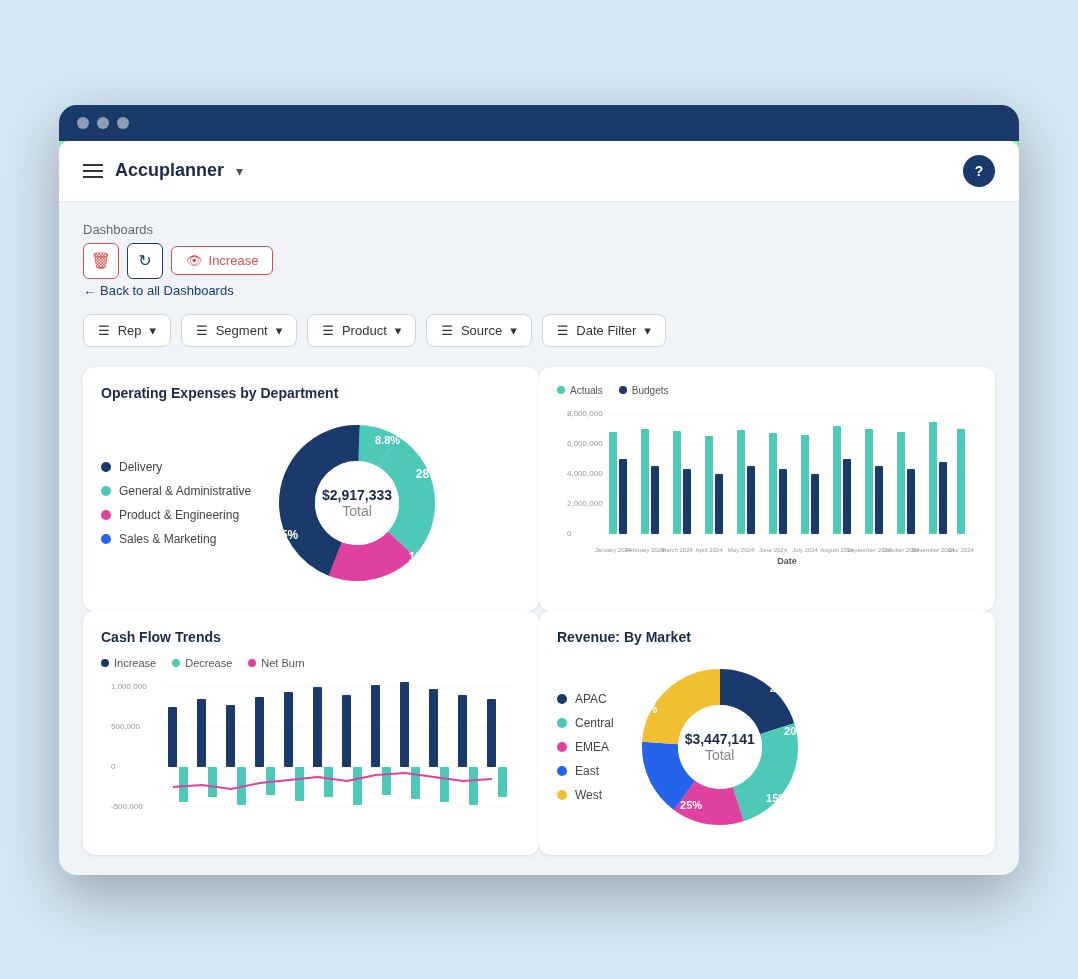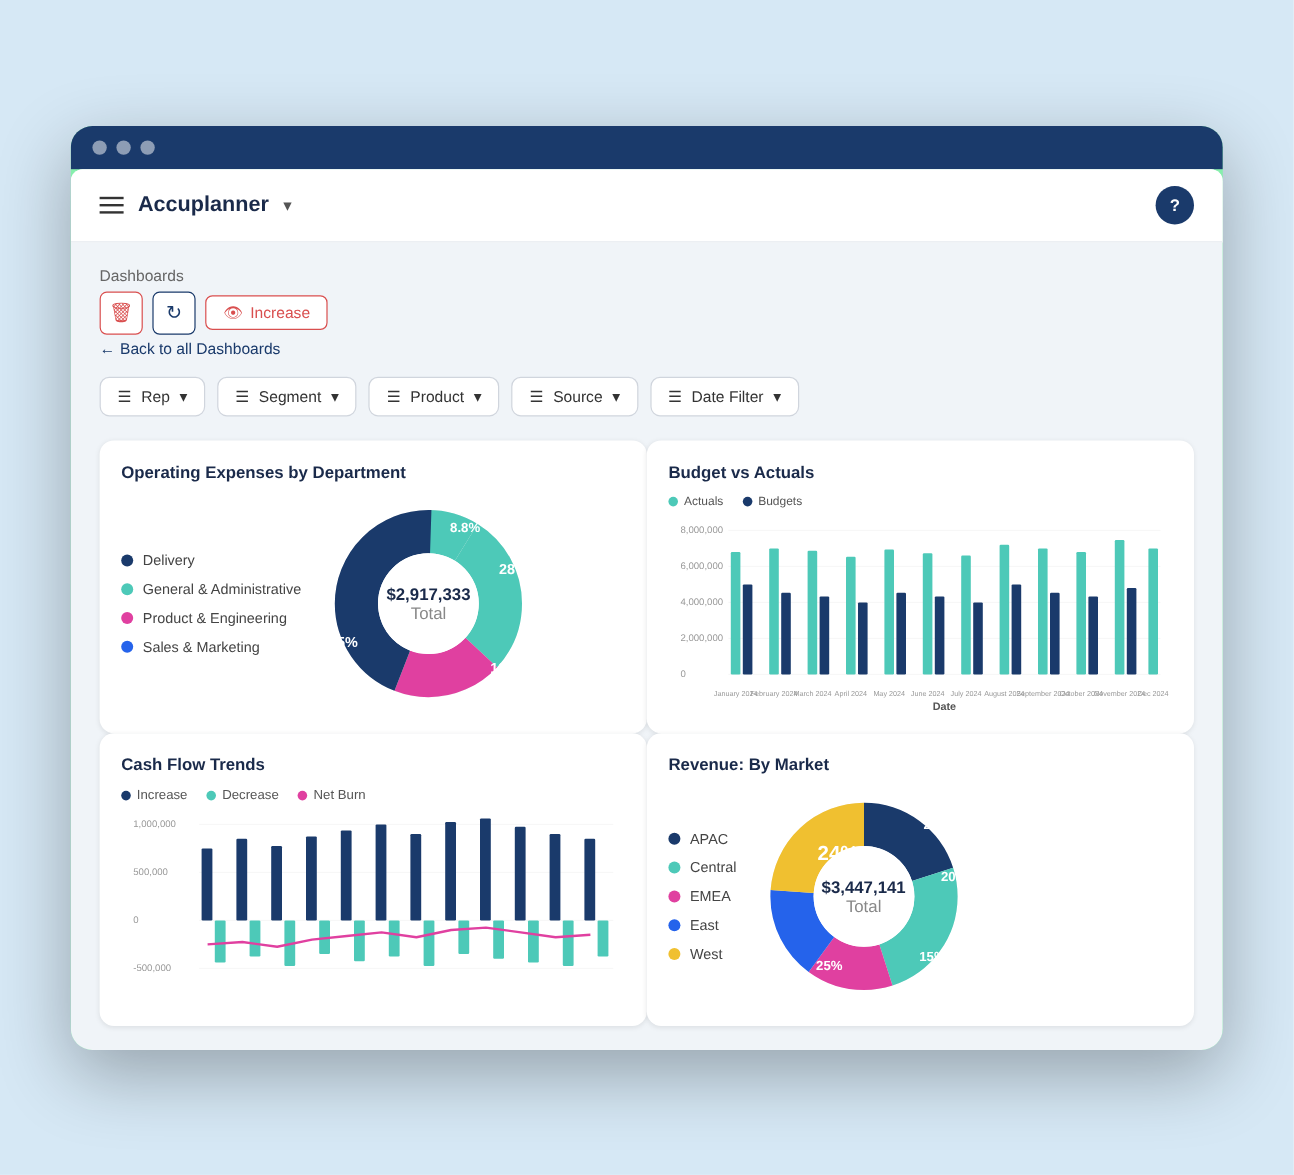--- a/index.html
+++ b/index.html
@@ -239,21 +239,20 @@
               <div style="position:absolute;bottom:28%;left:4%;font-size:12px;font-weight:700;color:white;">45%</div>
               <div class="donut-center">
                 <div class="donut-amount">$2,917,333</div>
                 <div class="donut-label">Total</div>
               </div>
             </div>
           </div>
         </div>
 
         <div class="chart-card">
-          <div class="chart-title">Budget vs Actuals</div>
           <div class="bva-legend">
             <div class="bva-legend-item">
               <div class="bva-legend-dot" style="background:#4dc9b8"></div>
               <span>Actuals</span>
             </div>
             <div class="bva-legend-item">
               <div class="bva-legend-dot" style="background:#1a3a6b"></div>
               <span>Budgets</span>
             </div>
           </div>
@@ -436,21 +435,21 @@
 
                 <circle cx="90" cy="90" r="60" fill="none" stroke="#f0c030" stroke-width="36" stroke-dasharray="90.5 287.5" stroke-dashoffset="-286.4" transform="rotate(-90 90 90)"></circle>
 
                 <circle cx="90" cy="90" r="42" fill="white"></circle>
               </svg>
               
               <div style="position:absolute;top:14%;right:10%;font-size:11px;font-weight:700;color:white;">22%</div>
               <div style="position:absolute;top:38%;right:2%;font-size:11px;font-weight:700;color:white;">20%</div>
               <div style="position:absolute;bottom:18%;right:12%;font-size:11px;font-weight:700;color:white;">15%</div>
               <div style="position:absolute;bottom:14%;left:28%;font-size:11px;font-weight:700;color:white;">25%</div>
-              <div style="position:absolute;top:25%;left:2%;font-size:17px;font-weight:700;color:white;margin-left:48px;">24%</div>
+              <div style="position:absolute;top:25%;left:2%;font-size:12px;font-weight:700;color:white;">24%</div>
               <div class="donut-center">
                 <div class="donut-amount">$3,447,141</div>
                 <div class="donut-label">Total</div>
               </div>
             </div>
           </div>
         </div>
 
       </div>
     </div>

